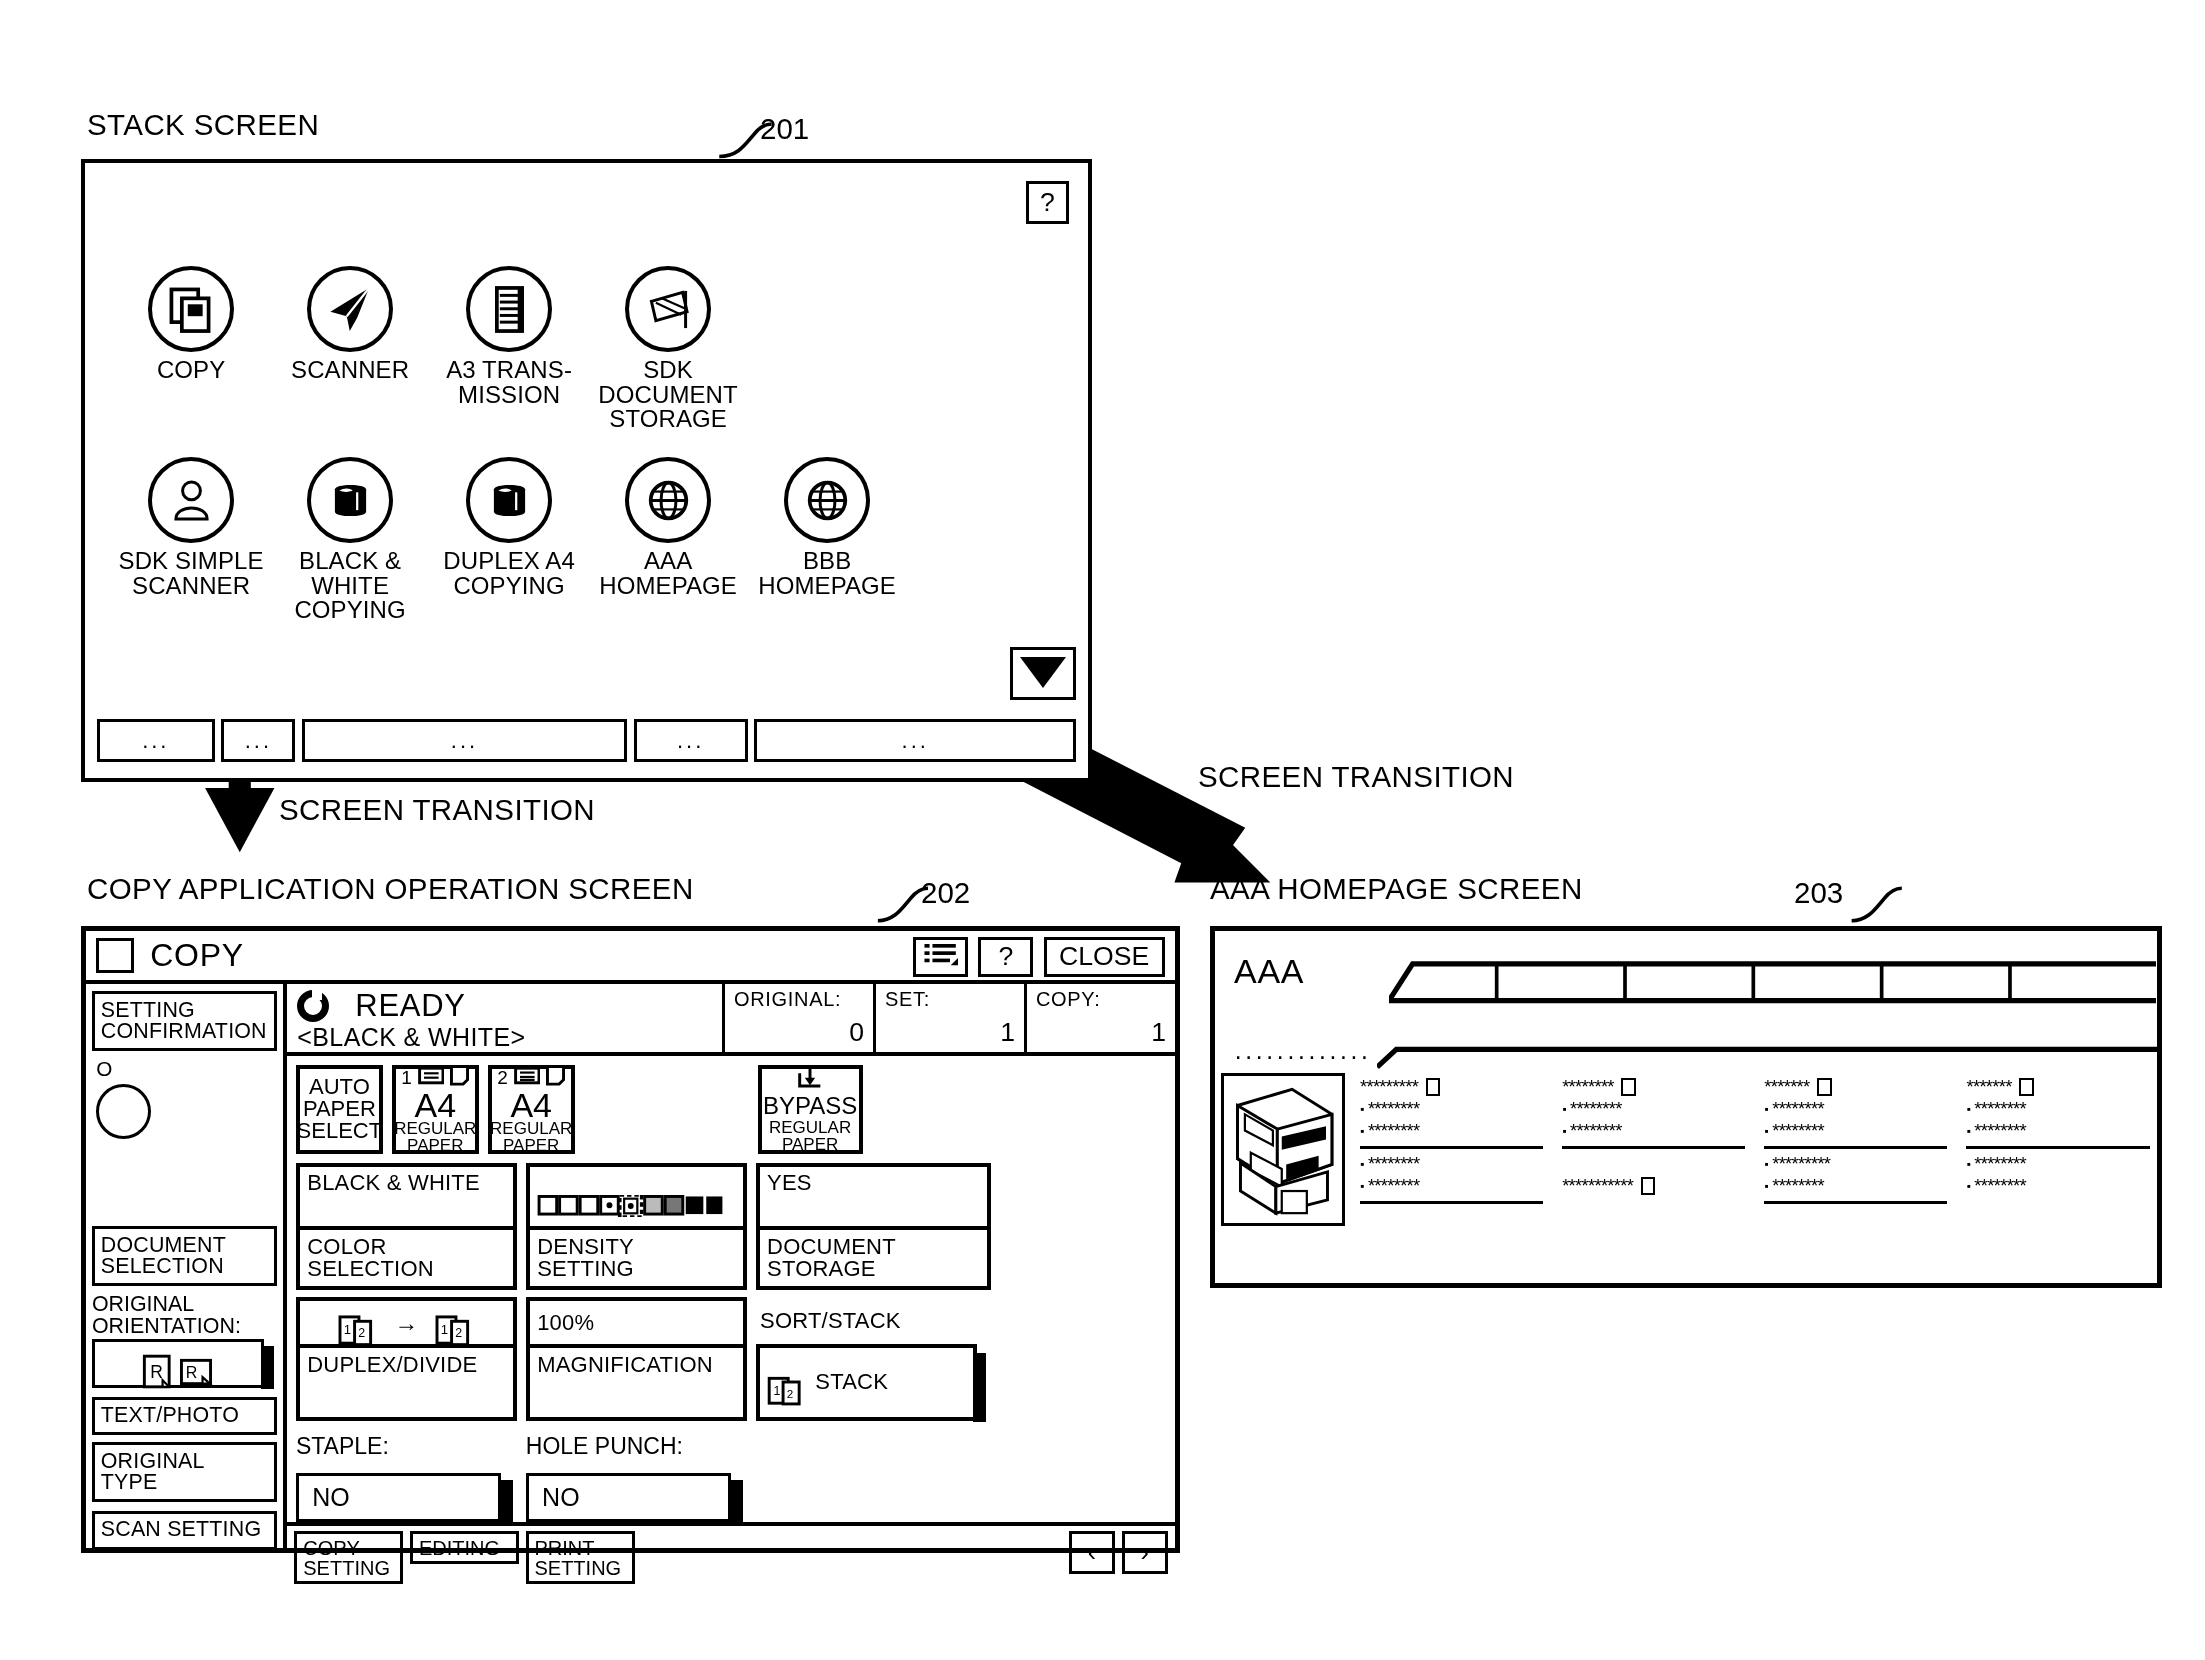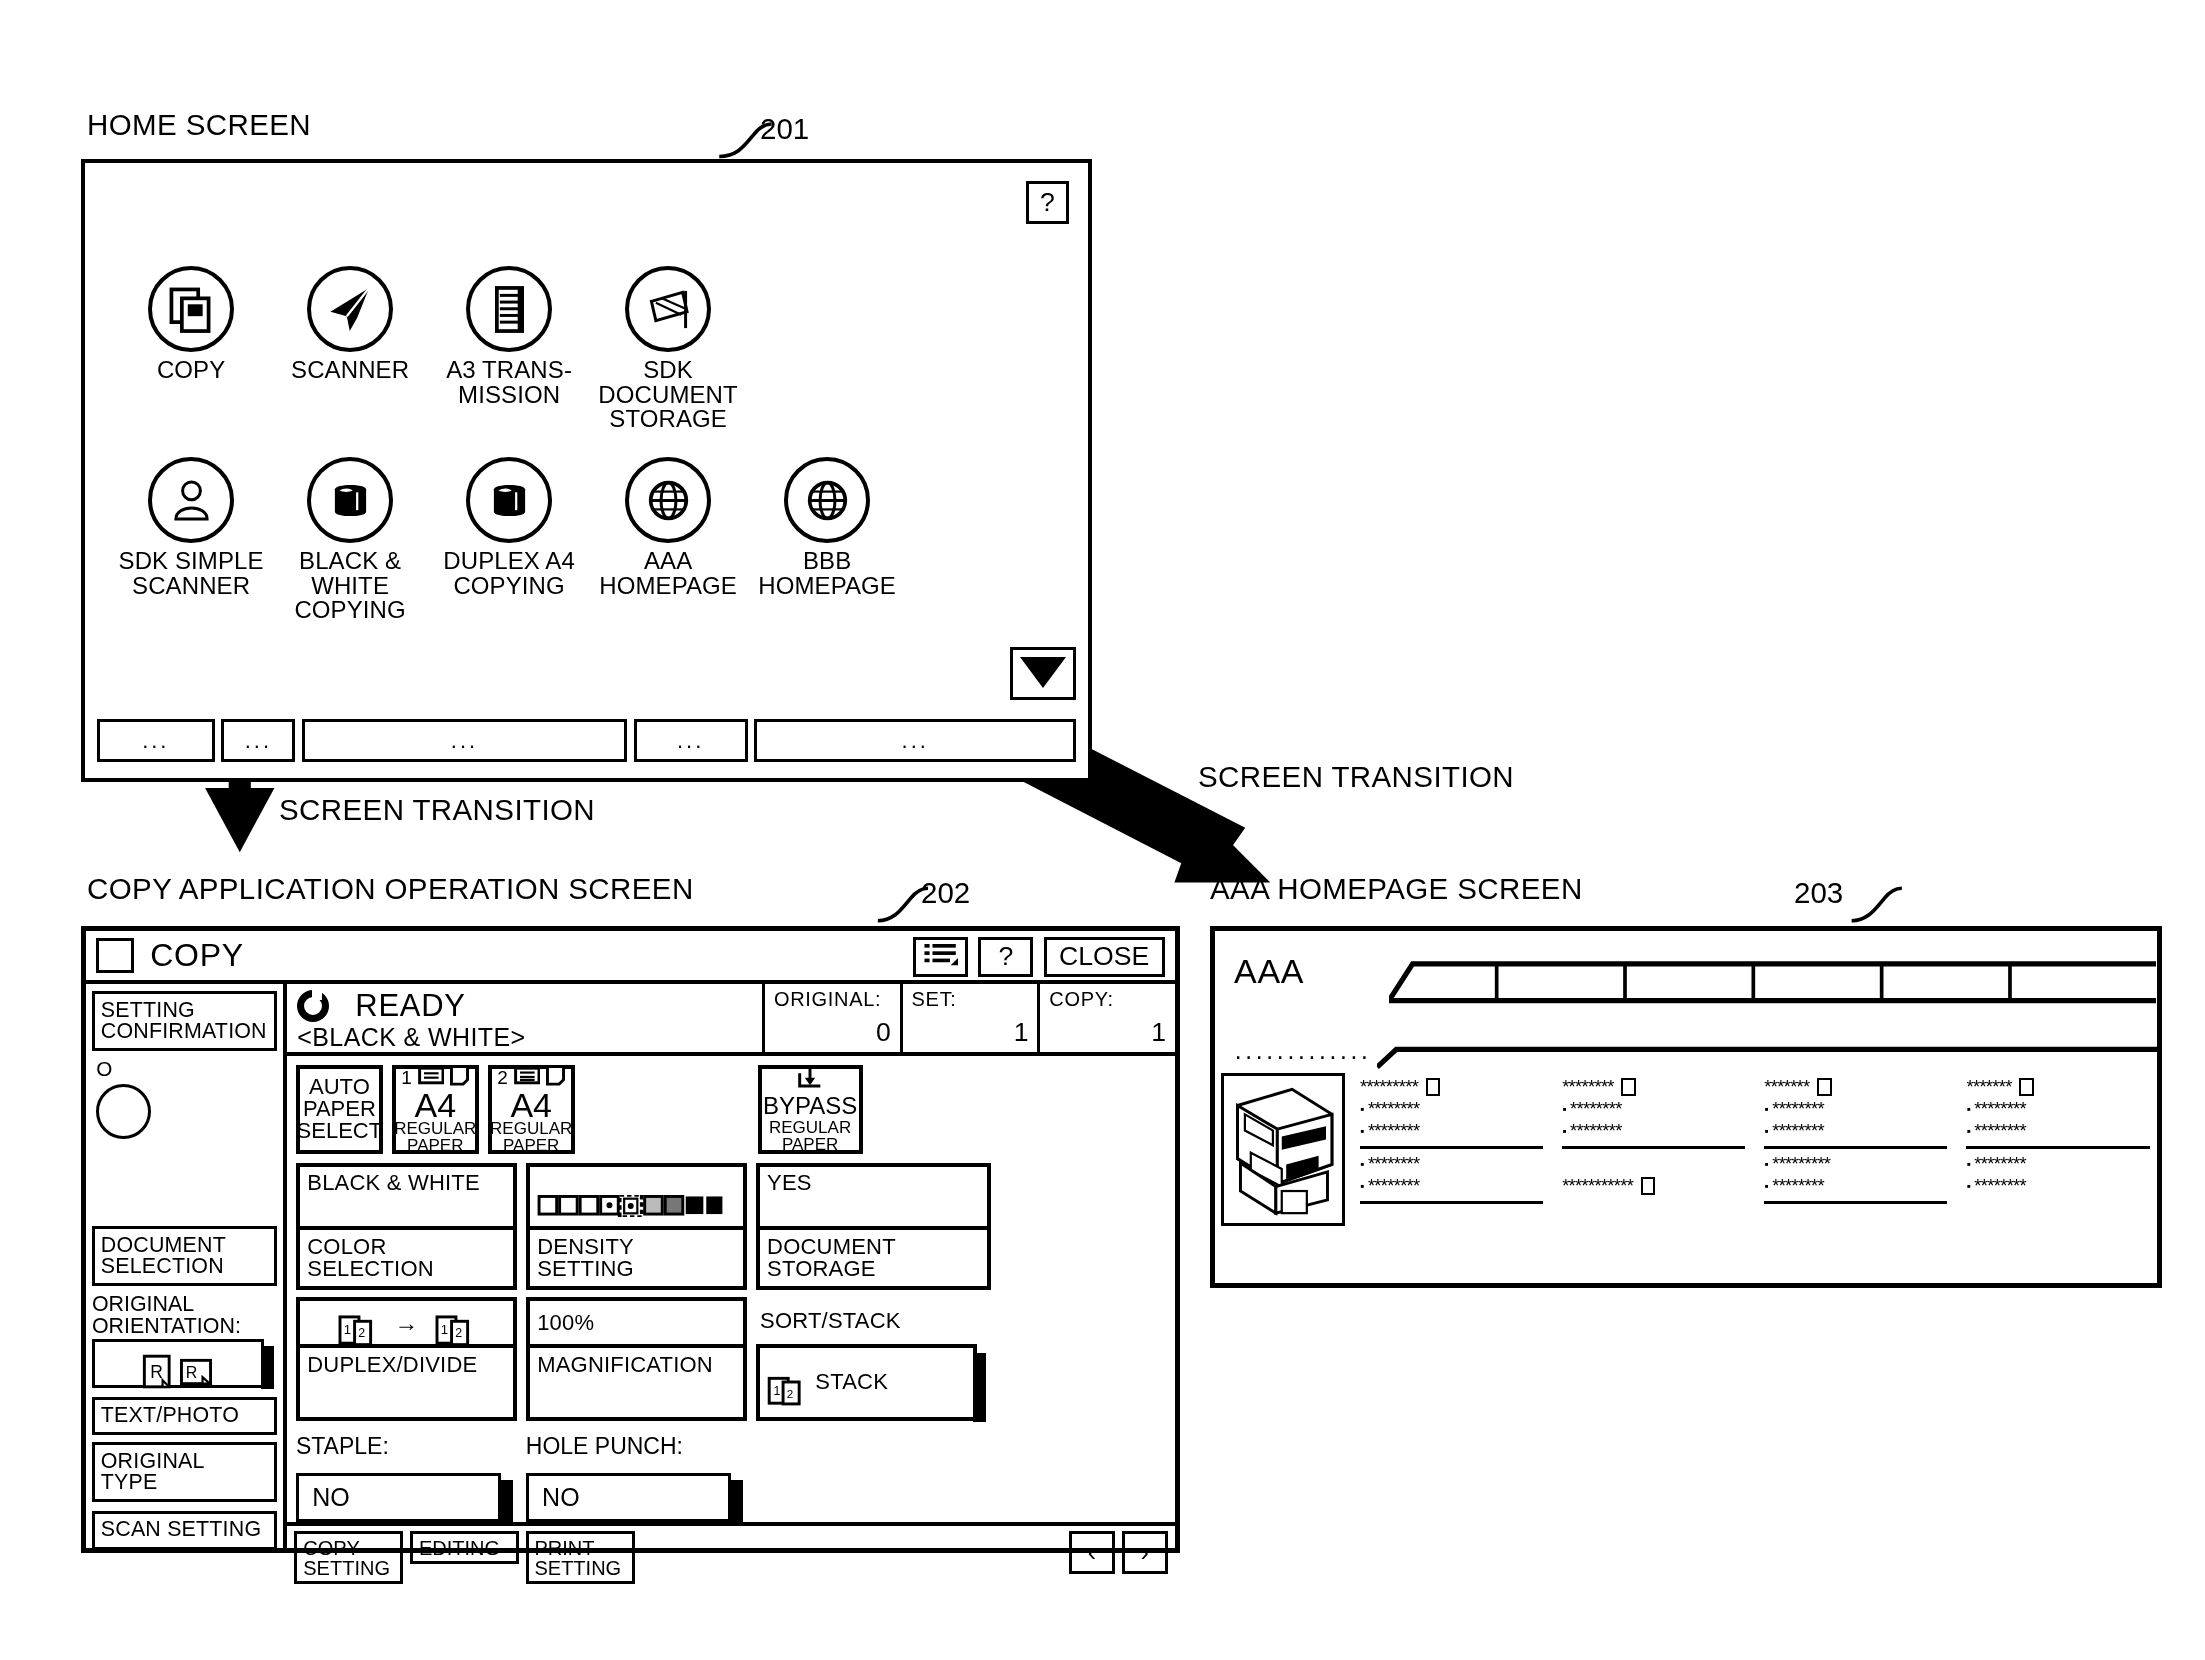--- a/index.html
+++ b/index.html
@@ -38,21 +38,21 @@
   .lbtn{border:3.7px solid #000;box-sizing:border-box;font-size:21.4px;line-height:1.02;padding:5.2px 5.9px;margin-bottom:7.4px;white-space:pre-line;letter-spacing:0.2px;}
   .plainlabel{font-size:21.4px;line-height:1.02;white-space:pre-line;margin-bottom:1.5px;}
   #copy-right{flex:1;display:flex;flex-direction:column;}
   #status-row{display:flex;border-bottom:4.4px solid #000;height:72px;}
   #status-left{flex:1;padding:4.4px 0 0 10.3px;box-sizing:border-box;}
   #ready-line{display:flex;align-items:center;gap:26px;}
   #ready-icon{width:32px;height:32px;border:7.4px solid #000;border-radius:50%;box-sizing:border-box;position:relative;}
   #ready-icon:after{content:"";position:absolute;left:8px;top:-8.9px;width:9.6px;height:11.8px;background:#fff;}
   #ready-text{font-size:31px;letter-spacing:0.7px;}
   #mode-text{font-size:25px;letter-spacing:0.4px;margin-top:-1.5px;}
-  #counters{display:flex;width:413px;}
+  #counters{display:flex;width:453px;}
   .counter{flex:1;border-left:3.7px solid #000;box-sizing:border-box;padding:4.4px 8.9px 0 8.9px;}
   .counter .cname{font-size:20px;letter-spacing:0.7px;}
   .counter .cval{font-size:26.6px;text-align:right;margin-top:5.9px;}
   #main-pane{flex:1;padding:8.9px 7.4px 0 8.9px;box-sizing:border-box;position:relative;}
   .paper-row{display:flex;gap:8.9px;align-items:flex-start;}
   .paper-btn{border:4.4px solid #000;box-sizing:border-box;width:87px;height:89px;display:flex;flex-direction:column;align-items:center;justify-content:center;}
   .paper-btn .pb-top{font-size:22px;line-height:1.0;text-align:center;white-space:pre-line;}
   .pa-size{font-size:34px;line-height:.95;margin-top:-1.5px;}
   .pa-sub{font-size:17px;line-height:.95;text-align:center;white-space:pre-line;}
   .tray-head{display:flex;align-items:center;gap:5.9px;font-size:19px;}
@@ -107,21 +107,21 @@
 
   <polygon points="1060,800 1688,1122 1640,1190 1012,866" fill="#000"></polygon>
   <polygon points="1626,1100 1722,1196 1592,1196" fill="#000"></polygon>
 
   <path d="M1000 780 C985 800, 975 812, 960 820" stroke="#000" stroke-width="6" fill="none"></path>
   <polygon points="952,806 952,834 978,820" fill="#000"></polygon>
   <path d="M1232 780 C1217 800, 1207 812, 1192 820" stroke="#000" stroke-width="6" fill="none"></path>
   <polygon points="1184,806 1184,834 1210,820" fill="#000"></polygon>
 </svg>
 
-<div class="abs cap" style="left:87px;top:108px;">HOME SCREEN</div>
+<div class="abs cap" style="left:87px;top:108px;">STACK SCREEN</div>
 <div class="abs refnum" style="left:760px;top:112px;">201</div>
 
 <div class="abs cap" style="left:87px;top:872px;">COPY APPLICATION OPERATION SCREEN</div>
 <div class="abs refnum" style="left:921px;top:876px;">202</div>
 
 <div class="abs cap" style="left:1210px;top:872px;">AAA HOMEPAGE SCREEN</div>
 <div class="abs refnum" style="left:1794px;top:876px;">203</div>
 
 <div class="abs cap" style="left:279px;top:793px;">SCREEN TRANSITION</div>
 <div class="abs cap" style="left:1198px;top:760px;">SCREEN TRANSITION</div>

